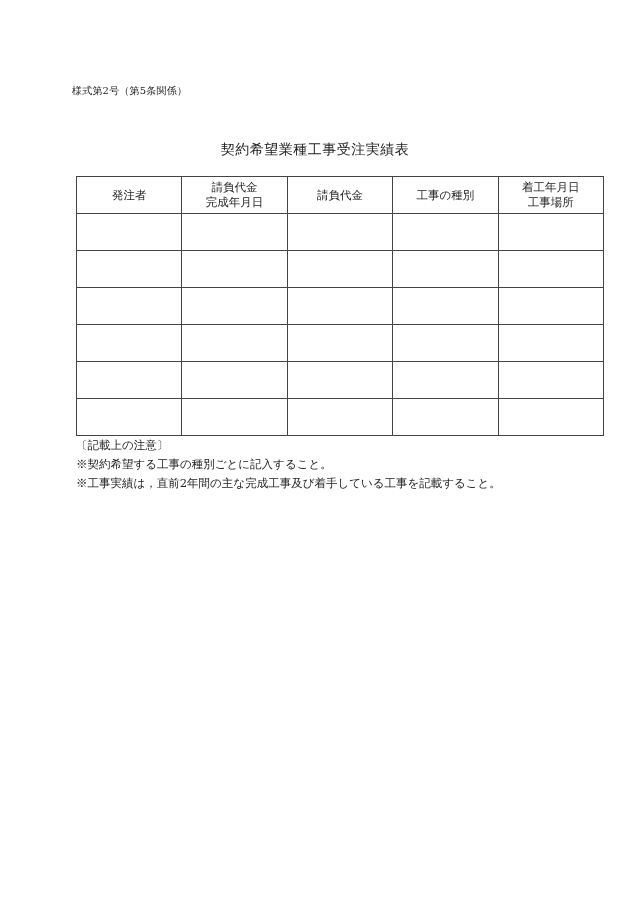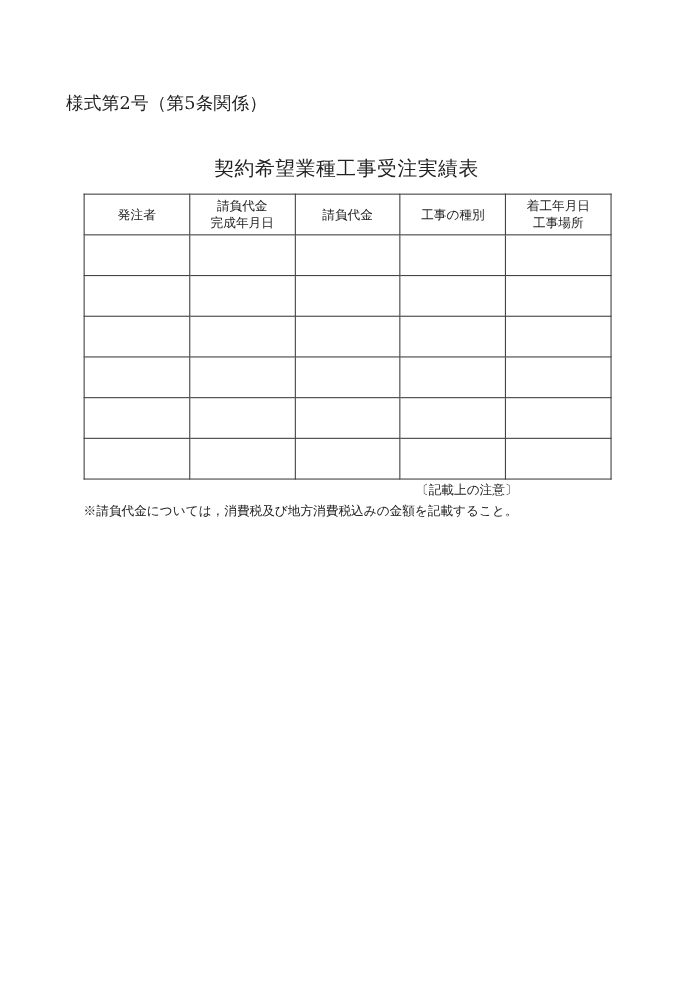--- a/index.html
+++ b/index.html
@@ -1,33 +1,33 @@
 <!DOCTYPE html>
 <html><head>
 <meta charset="utf-8">
 <style>
   html, body { margin: 0; padding: 0; }
   body {
     width: 630px; height: 915px; background: #ffffff; position: relative;
     font-family: "DejaVu Serif", "Liberation Serif", serif; color: #222;
     overflow: hidden;
   }
-  .form-number { position: absolute; left: 60px; top: 84px; font-size: 16px; letter-spacing: 0.2px; }
-  .doc-title { position: absolute; left: 0; width: 630px; top: 141px; text-align: center; font-size: 18px; letter-spacing: 0.5px; }
+  .form-number { position: absolute; left: 72px; top: 84px; font-size: 10px; letter-spacing: 0.2px; }
+  .doc-title { position: absolute; left: 0; width: 630px; top: 141px; text-align: center; font-size: 14px; letter-spacing: 0.5px; }
   table.record {
-    position: absolute; left: 76px; top: 176px; width: 480px;
+    position: absolute; left: 76px; top: 176px; width: 528px;
     border-collapse: collapse; table-layout: fixed;
   }
   table.record td, table.record th {
     border: 1px solid #444; font-weight: normal; font-size: 11.5px;
     text-align: center; vertical-align: middle; padding: 0; line-height: 15px;
   }
   table.record thead th { height: 36px; }
   table.record tbody td { height: 36px; }
-  .notes { position: absolute; left: 76px; top: 436px; font-size: 11.5px; line-height: 19px; text-align: right; }
+  .notes { position: absolute; left: 76px; top: 436px; font-size: 11.5px; line-height: 19px; }
   .notes div { white-space: nowrap; }
 </style>
 </head>
 <body>
 
 <div class="form-number">様式第2号（第5条関係）</div>
 <div class="doc-title">契約希望業種工事受注実績表</div>
 
 <table class="record">
   <colgroup>
@@ -87,14 +87,15 @@
         <td></td>
         <td></td>
         <td></td>
         <td></td>
       </tr>
   </tbody>
 </table>
 
 <div class="notes">
   <div>〔記載上の注意〕</div>
-  <div>※請負代金については，消費税及び地方消費税込みの金額を記載すること。</div>
+  <div>※契約希望する工事の種別ごとに記入すること。</div>
+  <div>※工事実績は，直前2年間の主な完成工事及び着手している工事を記載すること。</div>
 </div>
 
 </body></html>

